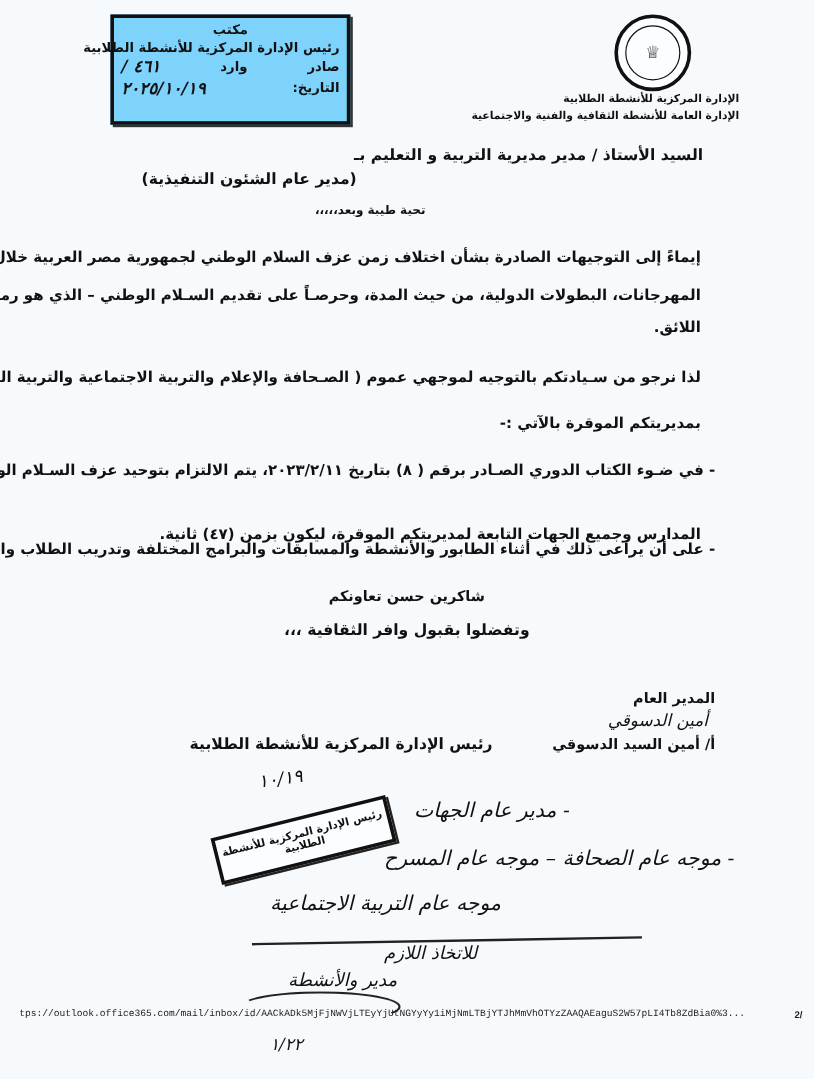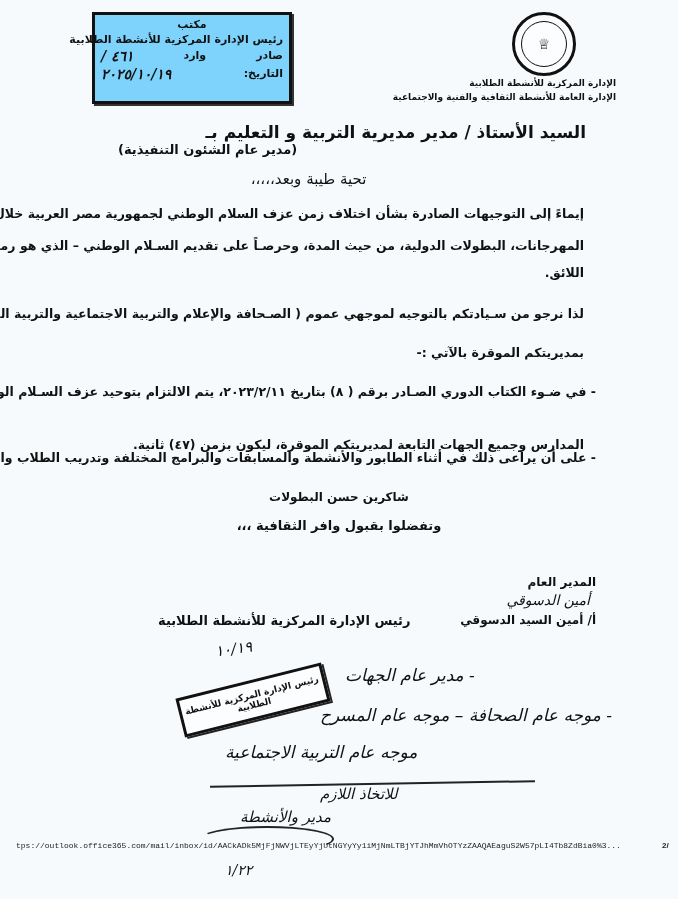--- a/index.html
+++ b/index.html
@@ -27,23 +27,23 @@
   .logo {
     left: 512px; top: 12px; width: 64px; height: 64px; border-radius: 50%;
     border: 3px solid #111; box-sizing: border-box; background: #fbfdfe;
     display: flex; align-items: center; justify-content: center;
   }
   .logo .inner { width: 44px; height: 44px; border-radius: 50%; border: 1.5px solid #111;
     display: flex; align-items: center; justify-content: center; font-size: 14px; }
   .org1 { right: 62px; top: 78px; font-size: 9px; font-weight: bold; }
   .org2 { right: 62px; top: 92px; font-size: 9px; font-weight: bold; }
 
-  .addr { right: 92px; top: 122px; font-size: 17px; font-weight: bold; }
+  .addr { right: 92px; top: 122px; font-size: 13px; font-weight: bold; }
   .addr2 { left: 118px; top: 142px; font-size: 13px; font-weight: bold; }
-  .greet { left: 0; width: 617px; text-align: center; top: 170px; font-size: 15px; font-weight: normal; }
+  .greet { left: 0; width: 617px; text-align: center; top: 170px; font-size: 10px; font-weight: bold; }
 
   .para { font-size: 12.5px; font-weight: bold; white-space: nowrap; }
   .p1 { right: 94px; top: 206px; }
   .p2 { right: 94px; top: 238px; }
   .p3 { right: 94px; top: 265px; }
   .p4 { right: 94px; top: 306px; }
   .p5 { right: 94px; top: 345px; }
   .b1 { right: 82px; top: 384px; }
   .b2 { right: 94px; top: 417px; margin-top: 20px; }
   .b3 { right: 82px; top: 450px; }
@@ -111,21 +111,21 @@
 <div class="abs para p1 rtl">إيماءً إلى التوجيهات الصادرة بشأن اختلاف زمن عزف السلام الوطني لجمهورية مصر العربية خلال الاحتفالات،</div>
 <div class="abs para p2 rtl">المهرجانات، البطولات الدولية، من حيث المدة، وحرصـاً على تقديم السـلام الوطني – الذي هو رمز الدولة – بالشـكل</div>
 <div class="abs para p3 rtl">اللائق.</div>
 <div class="abs para p4 rtl">لذا نرجو من سـيادتكم بالتوجيه لموجهي عموم ( الصـحافة والإعلام والتربية الاجتماعية والتربية المســرحية)</div>
 <div class="abs para p5 rtl">بمديريتكم الموقرة بالآتي :-</div>
 
 <div class="abs para b1 rtl">- في ضـوء الكتاب الدوري الصـادر برقم ( ٨) بتاريخ ٢٠٢٣/٢/١١، يتم الالتزام بتوحيد عزف السـلام الوطني داخل</div>
 <div class="abs para b2 rtl">المدارس وجميع الجهات التابعة لمديريتكم الموقرة، ليكون بزمن (٤٧) ثانية.</div>
 <div class="abs para b3 rtl">- على أن يراعى ذلك في أثناء الطابور والأنشطة والمسابقات والبرامج المختلفة وتدريب الطلاب والطالبات على ذلك.</div>
 
-<div class="abs thanks1 rtl">شاكرين حسن البطولات</div>
+<div class="abs thanks1 rtl">شاكرين حسن تعاونكم</div>
 <div class="abs thanks2 rtl">وتفضلوا بقبول وافر الثقافية ،،،</div>
 
 <div class="abs sig-title rtl">المدير العام</div>
 <div class="abs sig-hand rtl">أمين الدسوقي</div>
 <div class="abs sig-name rtl">أ/ أمين السيد الدسوقي</div>
 <div class="abs sig2 rtl">رئيس الإدارة المركزية للأنشطة الطلابية</div>
 
 <div class="abs stamp2-date">١٠/١٩</div>
 <div class="abs stamp2 rtl">
   <span>رئيس الإدارة المركزية للأنشطة الطلابية</span>

